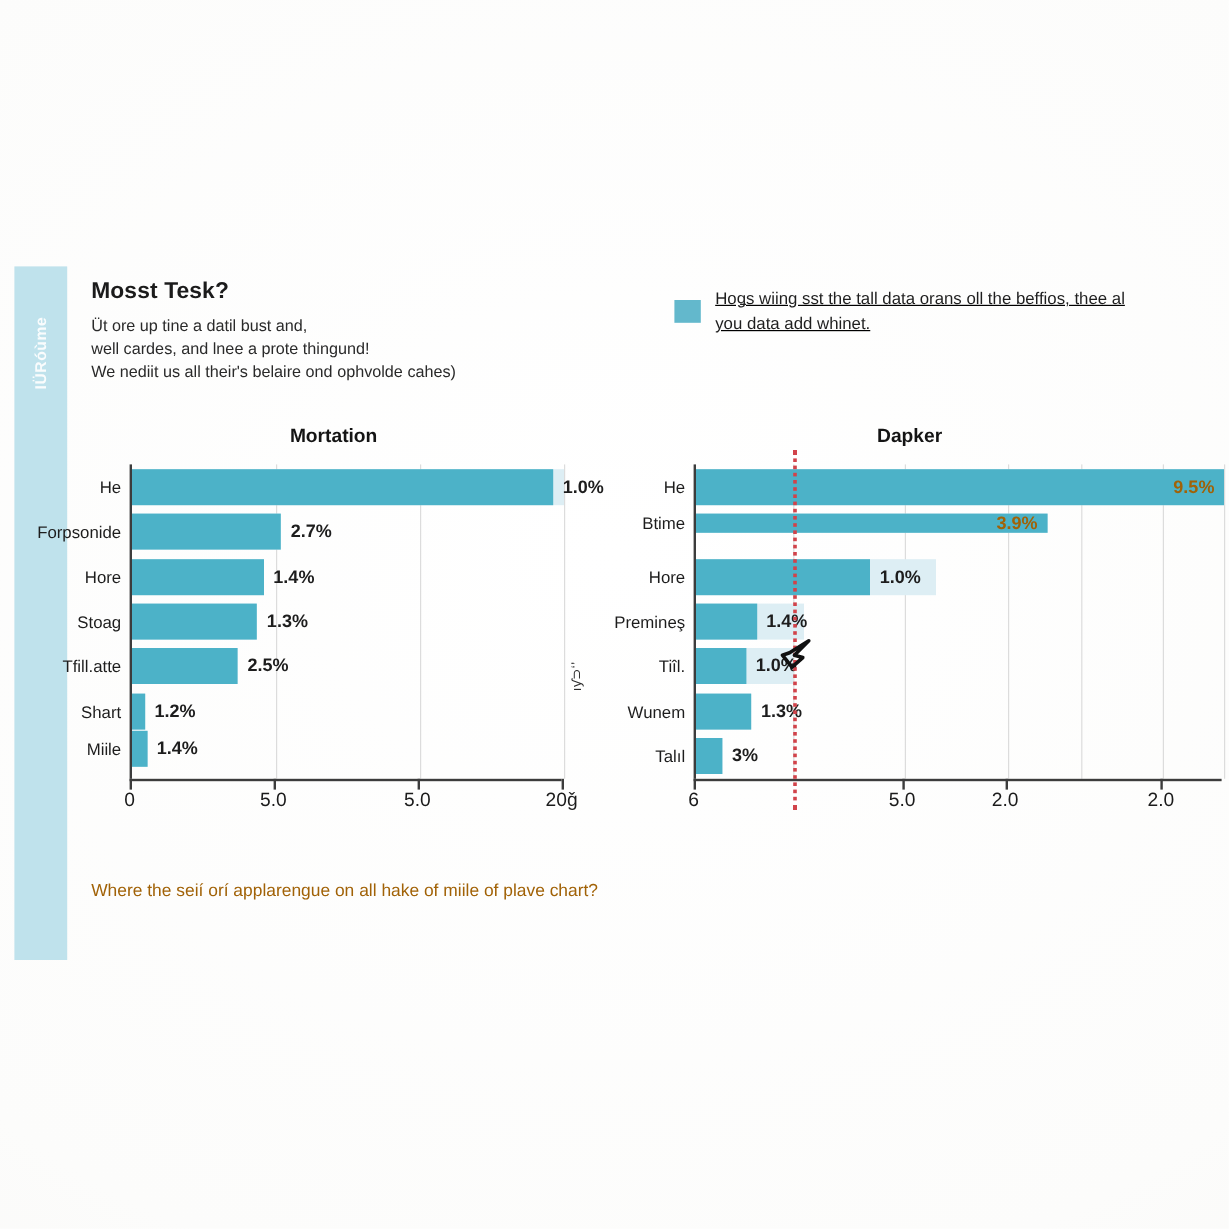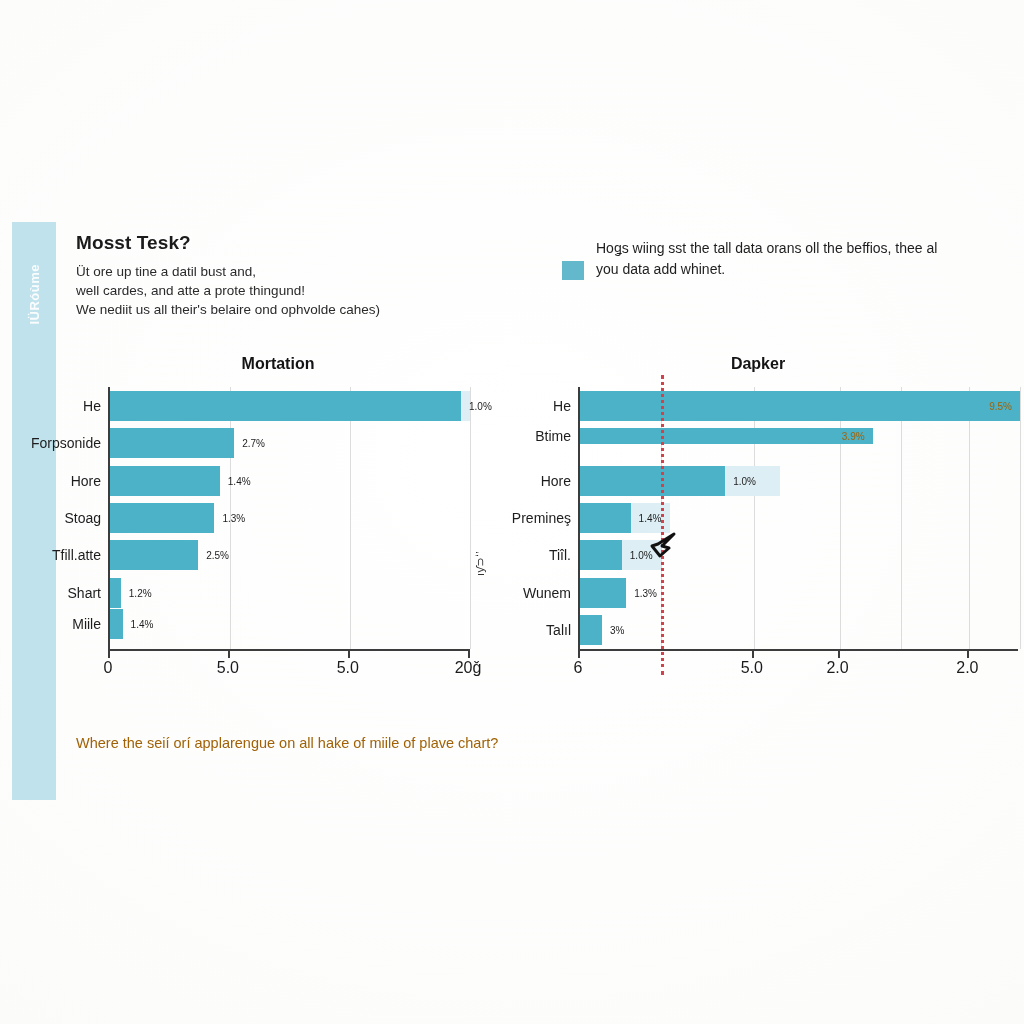--- a/index.html
+++ b/index.html
@@ -77,21 +77,22 @@
   }
 
   
   #legend {
     position: absolute;
     left: 562px;
     top: 238px;
     width: 400px;
     display: flex;
     gap: 12px;
-    align-items: flex-end;
+    align-items: center;
+    text-decoration: underline;
   }
   #legend-swatch {
     width: 22px;
     height: 19px;
     background: #63b8cc;
     flex: 0 0 auto;
     margin-top: 1px;
   }
   #legend-text {
     font-size: 14px;
@@ -158,22 +159,22 @@
   }
   .bar-fill {
     position: absolute;
     left: 0;
     top: 0;
     bottom: 0;
     background: #4cb2c8;
   }
   .bar-value {
     position: absolute;
-    font-size: 10px;
-    font-weight: 400;
+    font-size: 15px;
+    font-weight: 700;
     color: #1d1d1d;
     white-space: nowrap;
     top: 50%;
     transform: translateY(-50%);
   }
   .bar-value.inside {
     color: #a16207;
   }
 
   
@@ -268,21 +269,21 @@
 <div id="canvas">
   <div id="page-field"></div>
 
   <div id="sidebar">
     <div id="sidebar-label">IÜRóùme</div>
   </div>
 
   <div id="header">
     <div id="header-title">Mosst Tesk?</div>
     <div class="header-line">Üt ore up tine a datil bust and,</div>
-    <div class="header-line">well cardes, and atte a prote thingund!</div>
+    <div class="header-line">well cardes, and lnee a prote thingund!</div>
     <div class="header-line">We nediit us all their's belaire ond ophvolde cahes)</div>
   </div>
 
   <div id="legend">
     <div id="legend-swatch"></div>
     <div id="legend-text">Hoǥs wiing sst the tall data orans oll the beffios, thee al you data add whinet.</div>
   </div>
 
   <div class="panel" id="panel-left">
     <div class="panel-title">Mortation</div>

